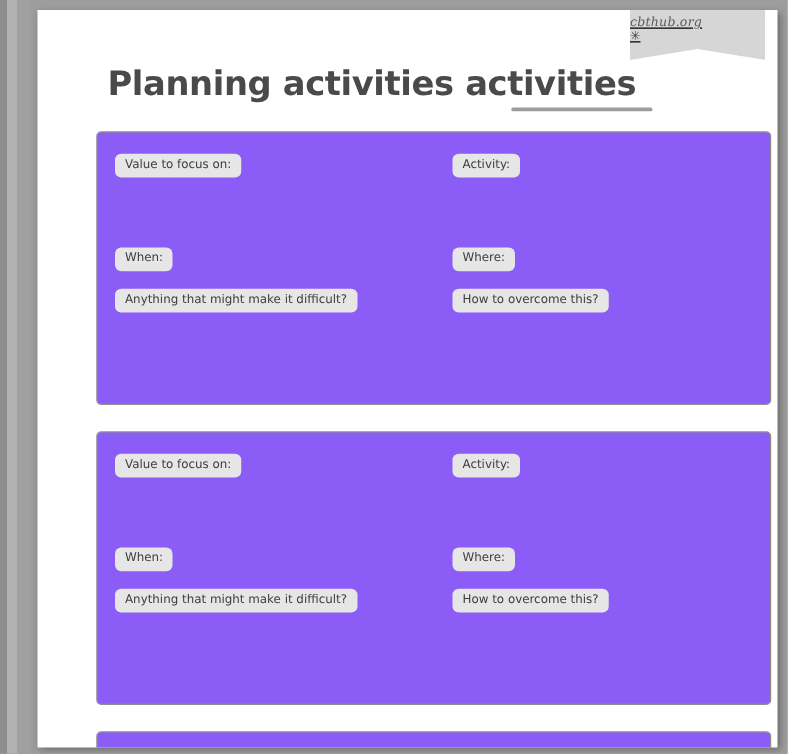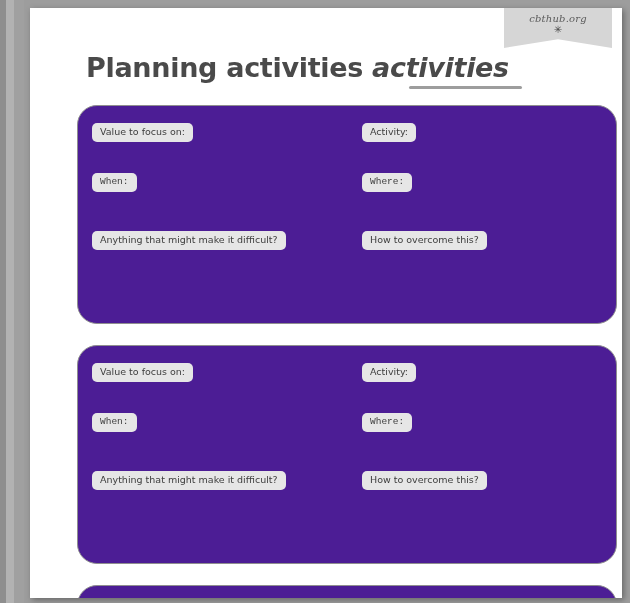--- a/index.html
+++ b/index.html
@@ -40,21 +40,22 @@
 
   
   .ribbon {
     position: absolute;
     right: 10px;
     top: 0;
     width: 108px;
     height: 40px;
     background: #d6d6d6;
     clip-path: polygon(0 0, 100% 0, 100% 100%, 50% 78%, 0 100%);
-    text-align: center;
+    text-align: left;
+    text-decoration: underline;
   }
   .ribbon-text {
     display: block;
     margin-top: 5px;
     font-family: "DejaVu Serif", serif;
     font-size: 10px;
     font-style: italic;
     color: #5c5c5c;
     letter-spacing: 0.2px;
   }
@@ -73,43 +74,42 @@
     top: 44px;
     font-family: "DejaVu Sans", sans-serif;
     font-size: 27px;
     font-weight: bold;
     color: #4a4a4a;
     letter-spacing: -0.3px;
     white-space: nowrap;
   }
   .title .accent {
     font-family: "DejaVu Sans", sans-serif;
-    font-style: italic;
     font-weight: bold;
     color: #4a4a4a;
     position: relative;
   }
   .title-underline {
     position: absolute;
     left: 379px;
     top: 78px;
     width: 113px;
     height: 3px;
     background: #9d9d9d;
     border-radius: 2px;
   }
 
   
   .card {
     position: absolute;
     left: 47px;
     width: 540px;
     border: 1.6px solid #8f8f8f;
-    border-radius: 20px;
-    background: #4c1d95;
+    border-radius: 4px;
+    background: #8b5cf6;
     box-sizing: border-box;
     text-align: center;
   }
   #card-0 { top: 97px; height: 219px; }
   #card-1 { top: 337px; height: 219px; }
   #card-2 { top: 577px; height: 219px; }
 
   .field-label {
     position: absolute;
     background: #e6e6e6;
@@ -121,21 +121,21 @@
     white-space: nowrap;
     line-height: 1;
   }
 
   
   .col-left  { left: 14px; }
   .col-right { left: 284px; }
 
   
   .row-1 { top: 17px; }
-  .row-2 { top: 67px; font-family: Liberation Mono, monospace; }
+  .row-2 { top: 92px; }
   .row-3 { top: 125px; }
 </style>
 </head>
 <body>
 
 <div class="backdrop"></div>
 
 <div class="page">
 
   <div class="ribbon">

